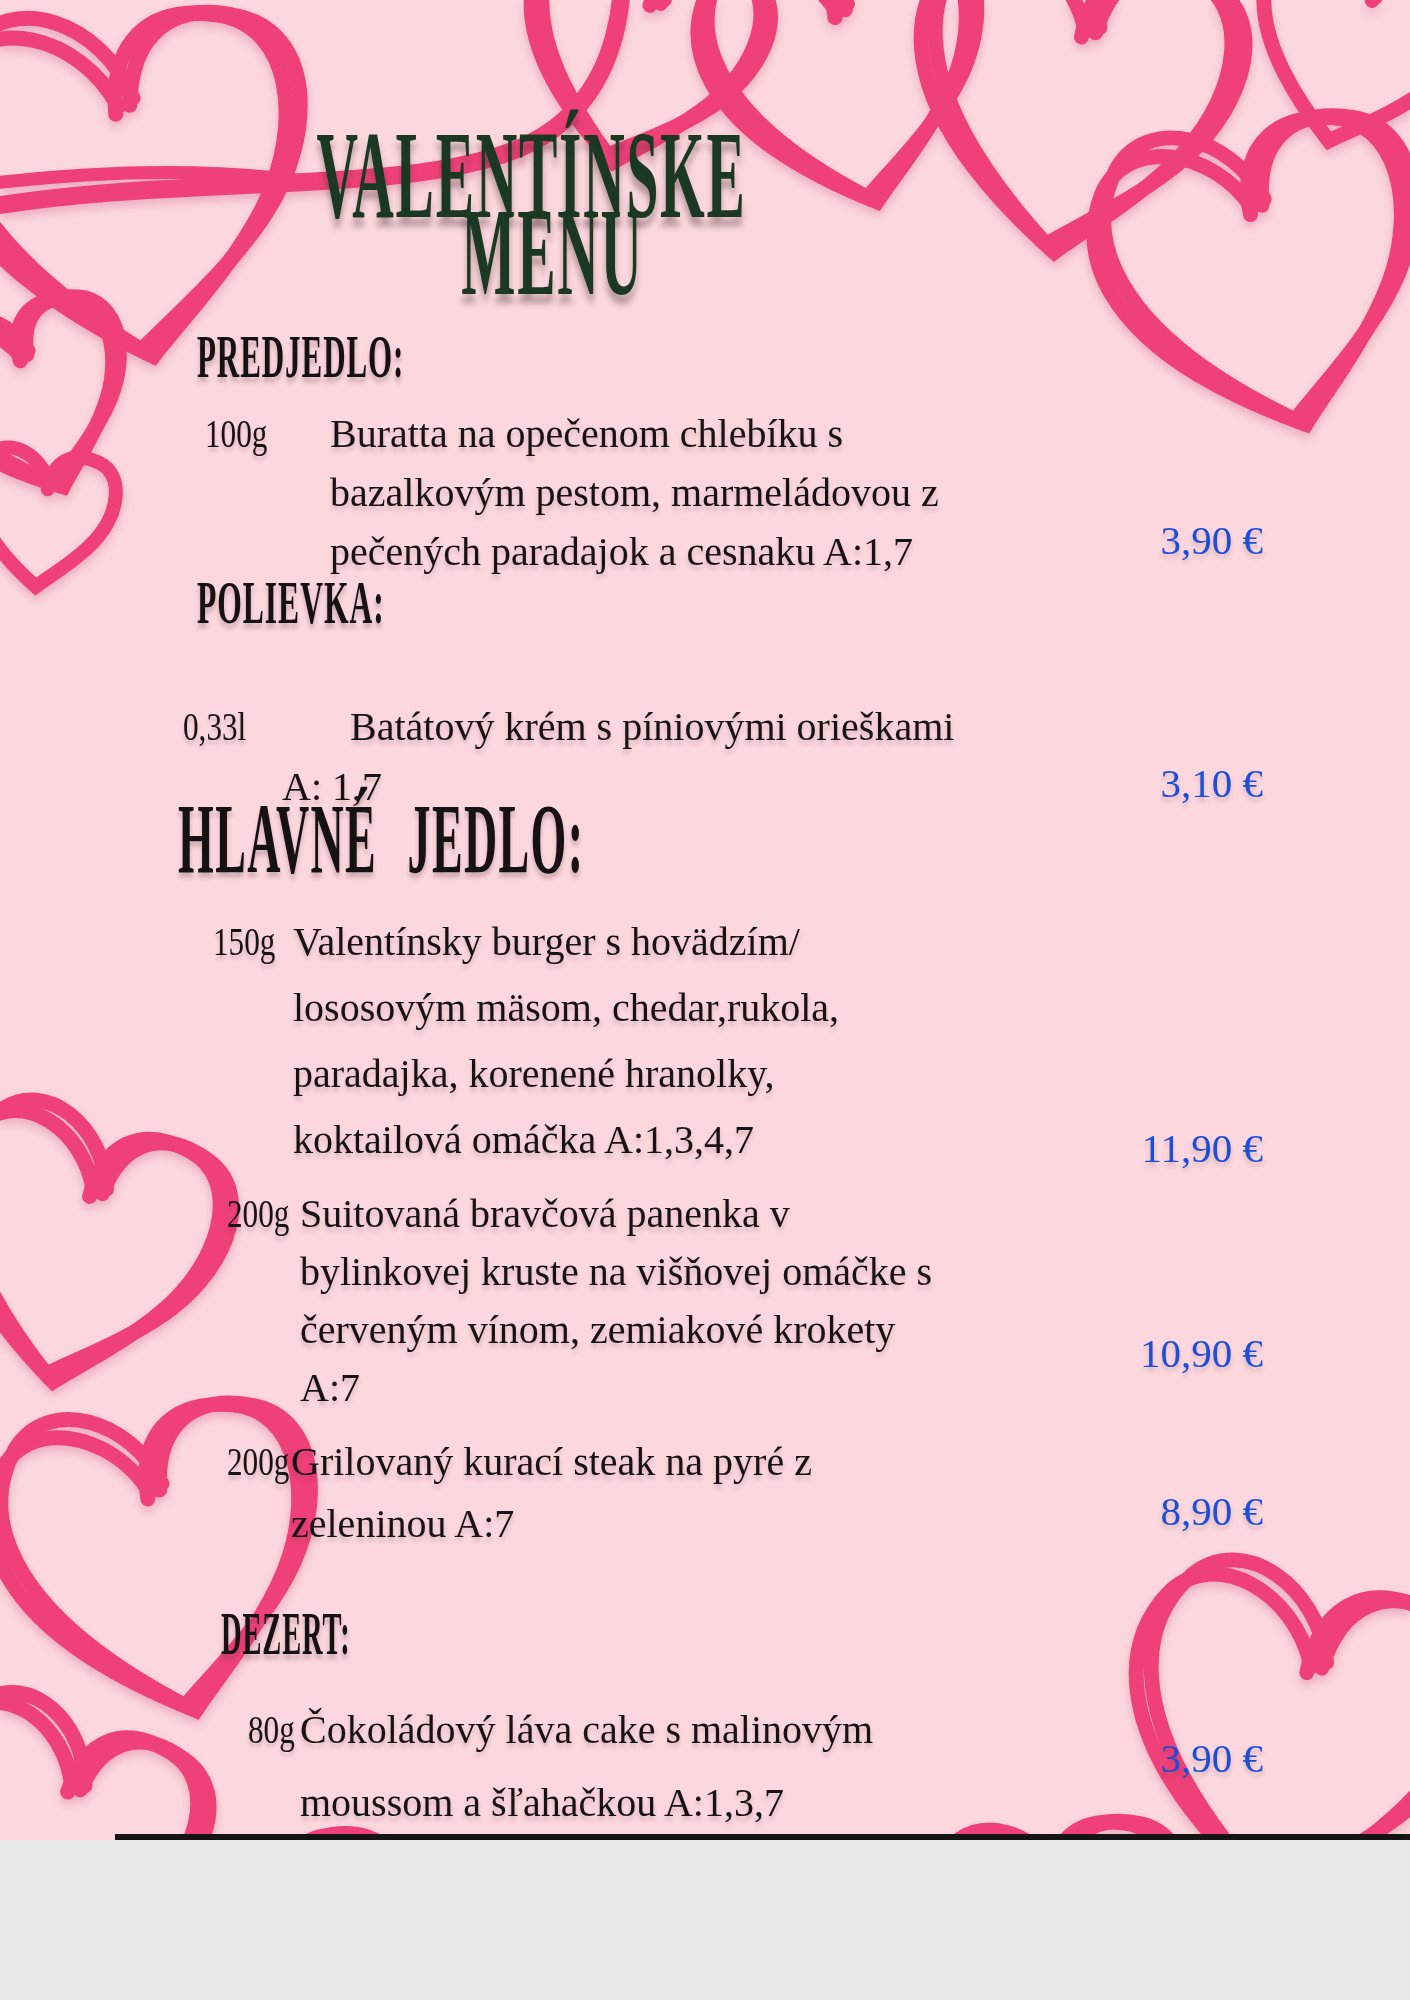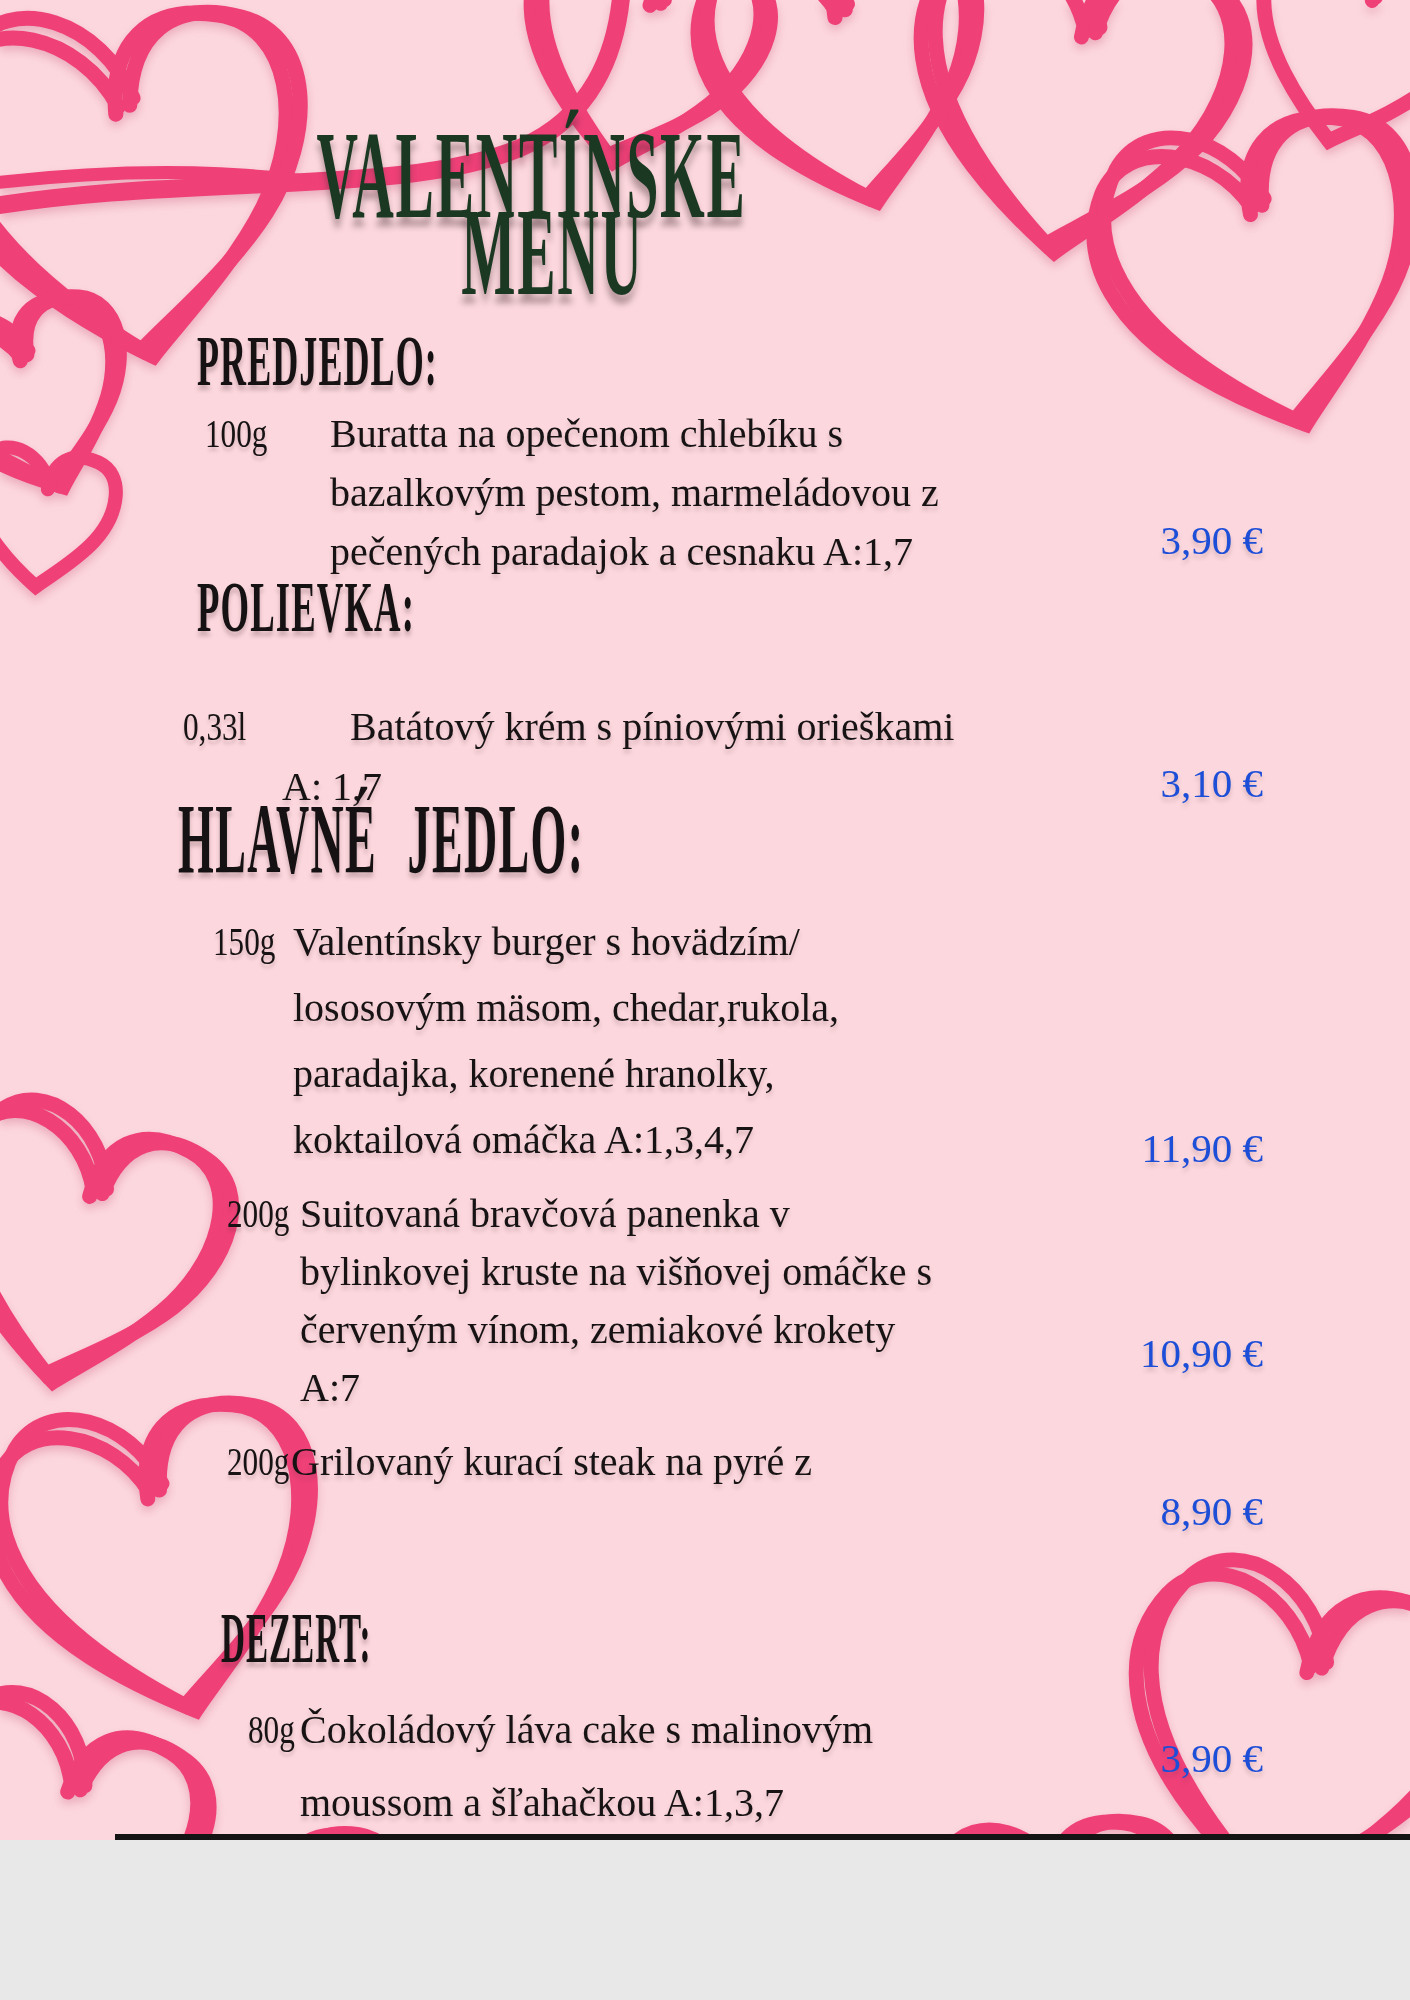--- a/index.html
+++ b/index.html
@@ -13,21 +13,21 @@
     filter:drop-shadow(0 5px 5px rgba(190,60,105,.28));}
   .hearts g,.hearts path.sw{fill:none;stroke:#ef4078;stroke-linecap:round;}
   
   .txt{position:absolute;z-index:2;left:0;top:0;width:100%;height:100%;}
   .squeeze{display:inline-block;white-space:nowrap;
     transform:scaleX(var(--sx,.5));transform-origin:0 70%;}
   .title-line{position:absolute;left:0;width:1064px;text-align:center;
     font-size:125px;font-weight:bold;line-height:1;letter-spacing:.03em;
     color:#1b3822;text-shadow:0 9px 10px rgba(70,45,50,.40);white-space:nowrap;}
   .title-line .squeeze{transform-origin:50% 70%;}
-  .heading{position:absolute;font-weight:bold;font-size:72px;line-height:1;
+  .heading{position:absolute;font-weight:bold;font-size:62px;line-height:1;
     color:#161213;letter-spacing:.03em;white-space:nowrap;
     text-shadow:0 5px 6px rgba(85,50,58,.28);}
   .heading.big{font-size:100px;}
   .item{position:absolute;display:flex;align-items:flex-start;
     font-size:40px;line-height:var(--lh,60px);color:#171314;
     text-shadow:0 4px 4px rgba(85,50,58,.22);}
   .qty{flex:0 0 auto;}
   .qty .qsq{display:inline-block;transform:scaleX(.78);transform-origin:0 60%;white-space:nowrap;}
   .dline{white-space:nowrap;}
   .price{position:absolute;right:147px;font-size:41px;line-height:1;
@@ -184,20 +184,21 @@
         <div class="dline">A:7</div>
       </div>
     </div>
     <div class="price" style="top:1333px;">10,90 €</div>
 
     <div class="item" style="top:1431px;left:227px;--lh:62px;">
       <span class="qty" style="width:64px;">
         <span class="qsq">200g</span></span>
       <div class="lines">
         <div class="dline">Grilovaný kurací steak na pyré z</div>
+        <div class="dline">zeleninou A:7</div>
       </div>
     </div>
     <div class="price" style="top:1491px;">8,90 €</div>
 
     <div class="heading" style="top:1602px;left:221px;">
       <span class="squeeze" style="--sx:0.46">DEZERT:</span>
     </div>
     <div class="item" style="top:1693px;left:248px;--lh:73px;">
       <span class="qty" style="width:52px;">
         <span class="qsq">80g</span></span>

